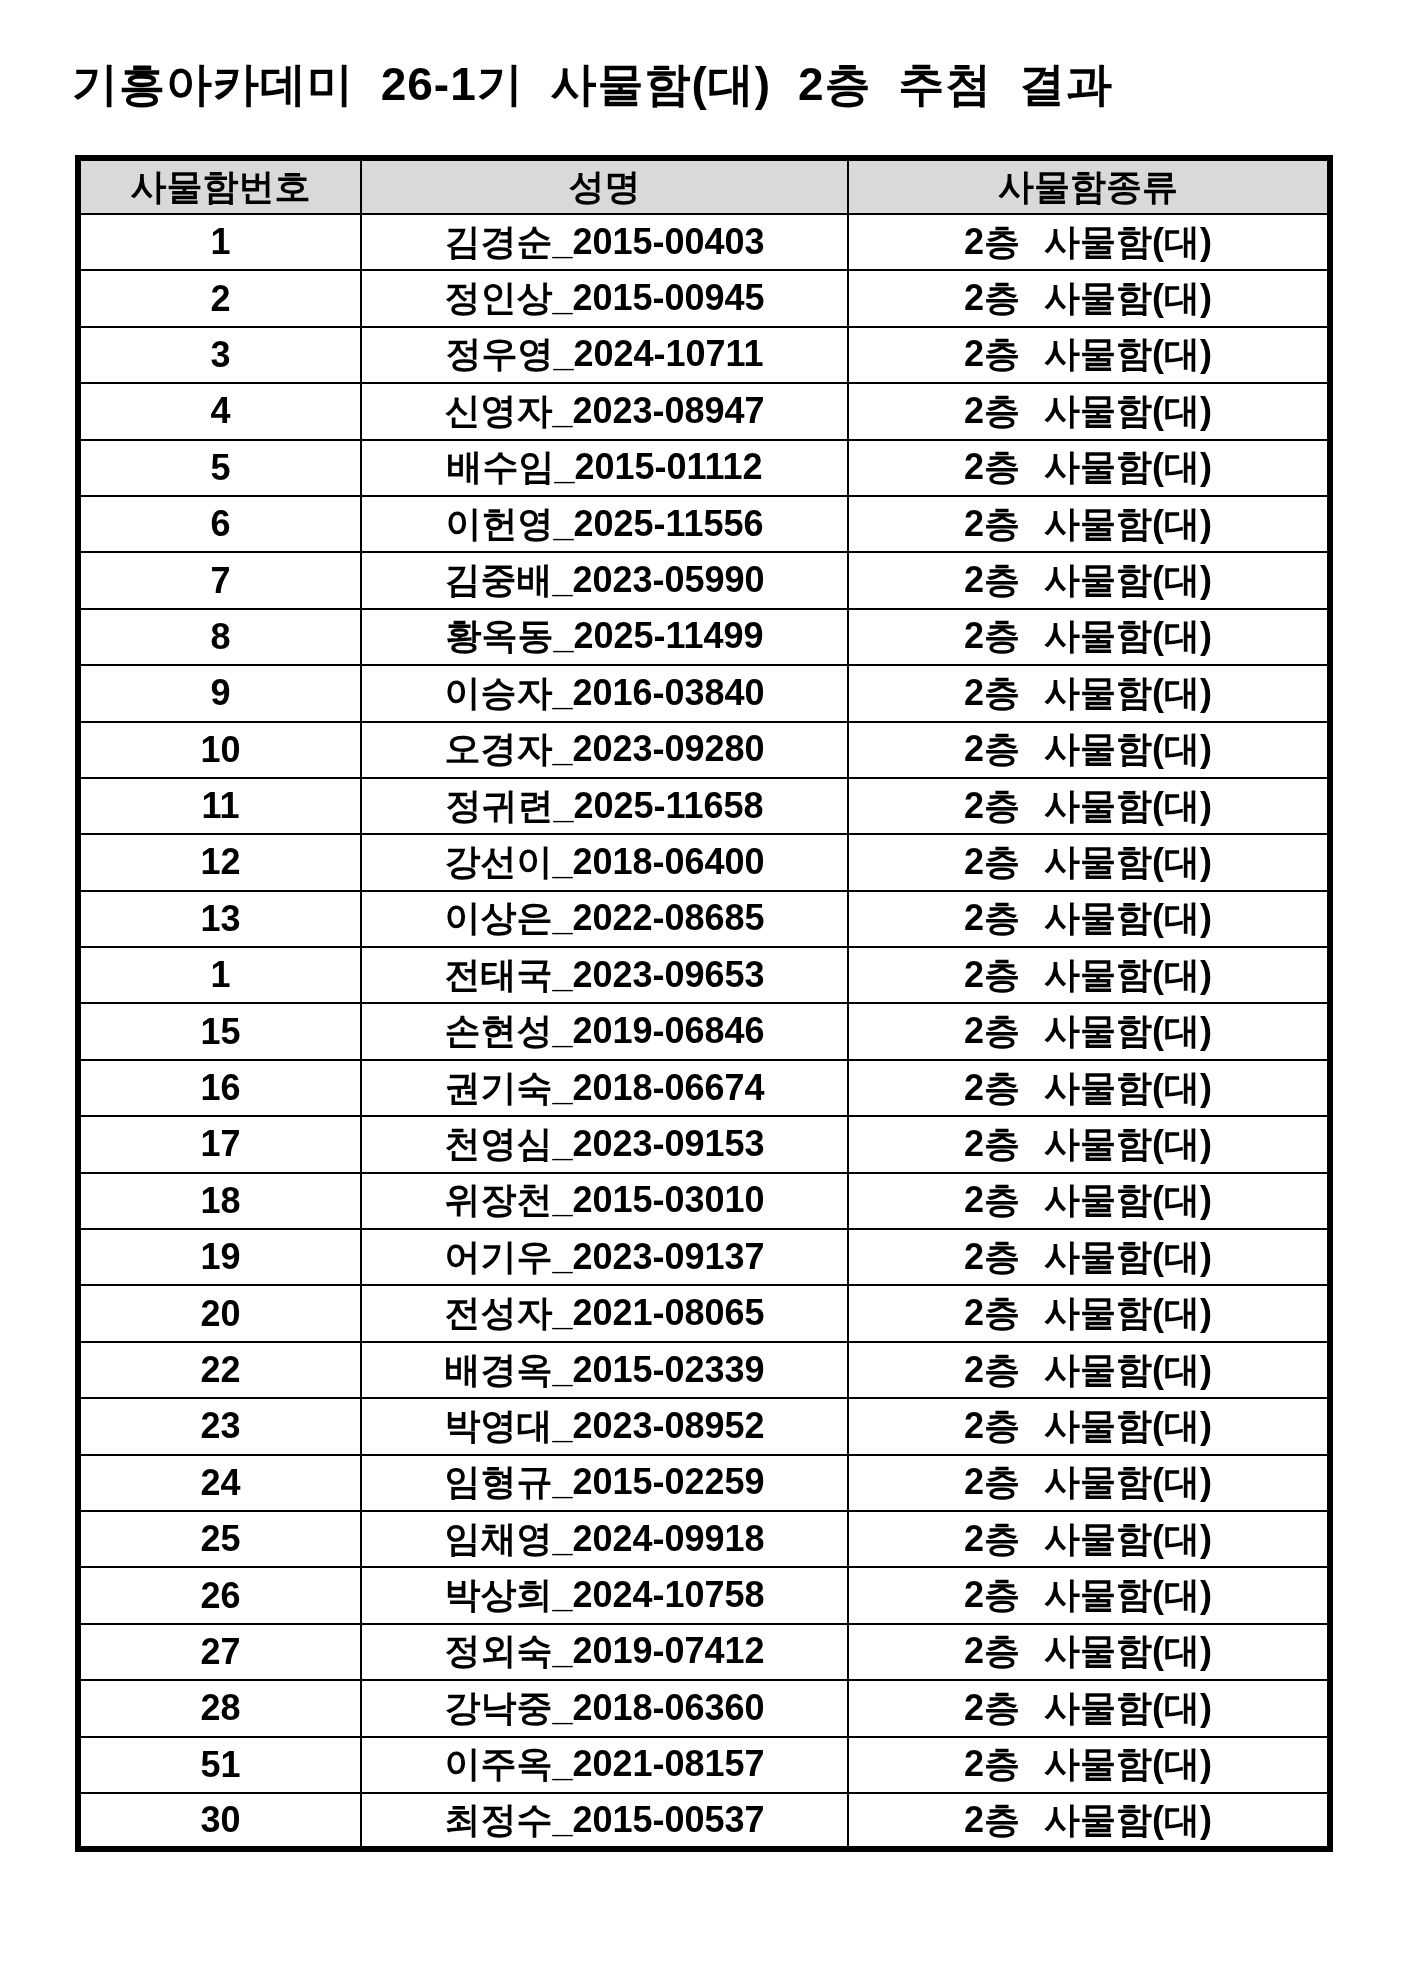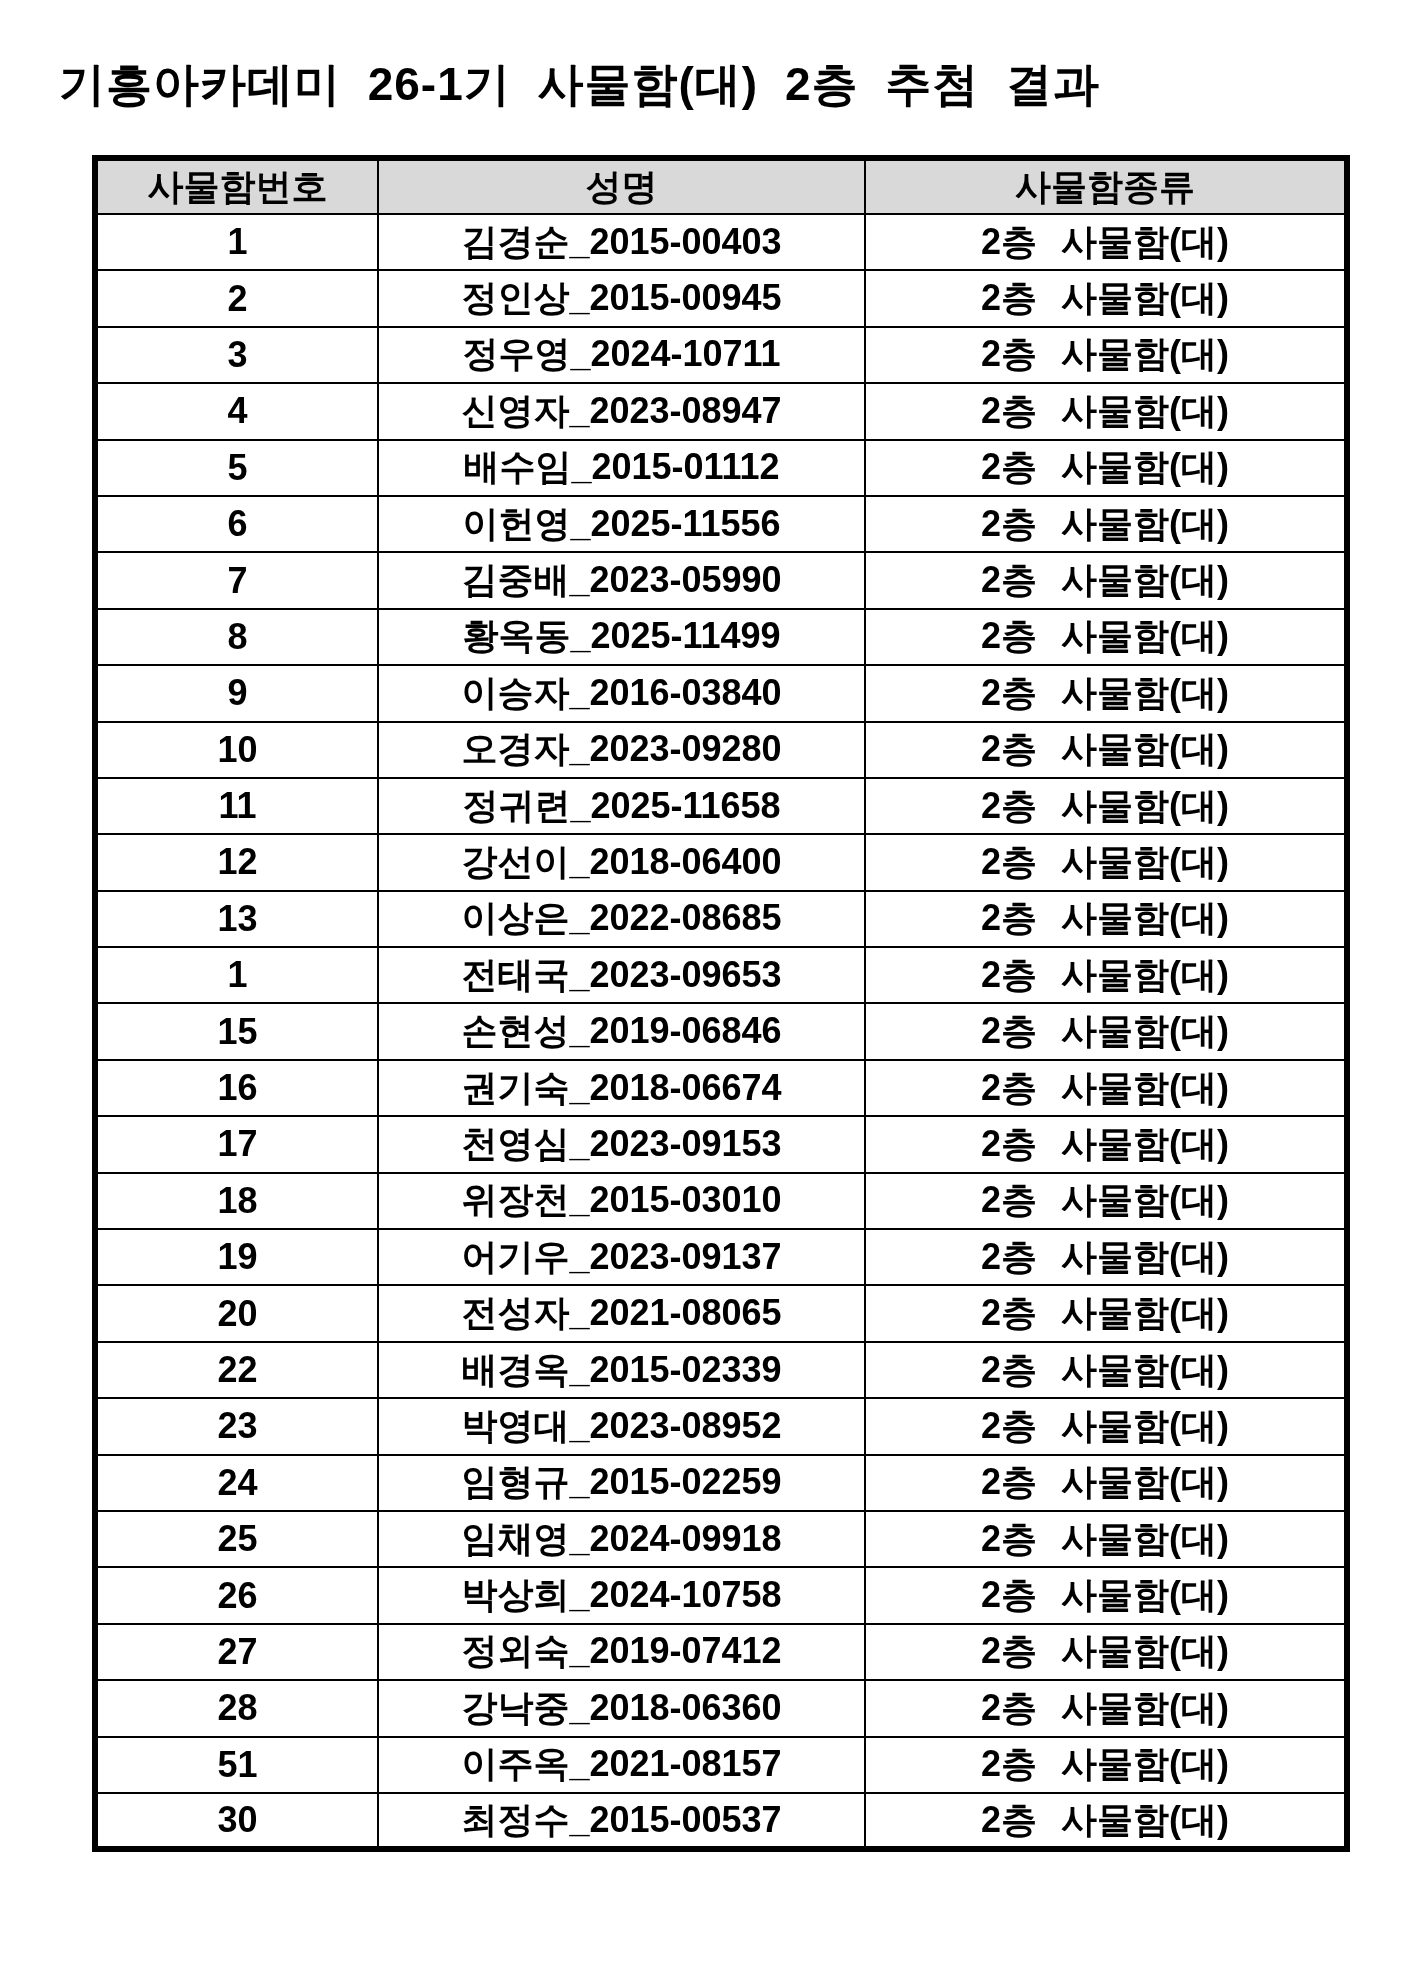--- a/index.html
+++ b/index.html
@@ -10,33 +10,33 @@
   body {
     position: relative;
     width: 1403px;
     height: 1984px;
     font-family: "Liberation Sans", sans-serif;
     color: #000000;
   }
   .page-title {
     position: absolute;
     top: 54px;
-    left: 4px;
+    left: 17px;
     width: 1151px;
     margin: 0;
     text-align: center;
     font-size: 46px;
     font-weight: 800;
     letter-spacing: 1px;
     word-spacing: 13px;
     white-space: nowrap;
   }
   table.locker-table {
     position: absolute;
-    left: 92px;
+    left: 75px;
     top: 155px;
     width: 1252px;
     border-collapse: collapse;
     table-layout: fixed;
     border: 6px solid #000000;
     padding-left: 16px;
   }
   table.locker-table th,
   table.locker-table td {
     border: 2px solid #000000;

